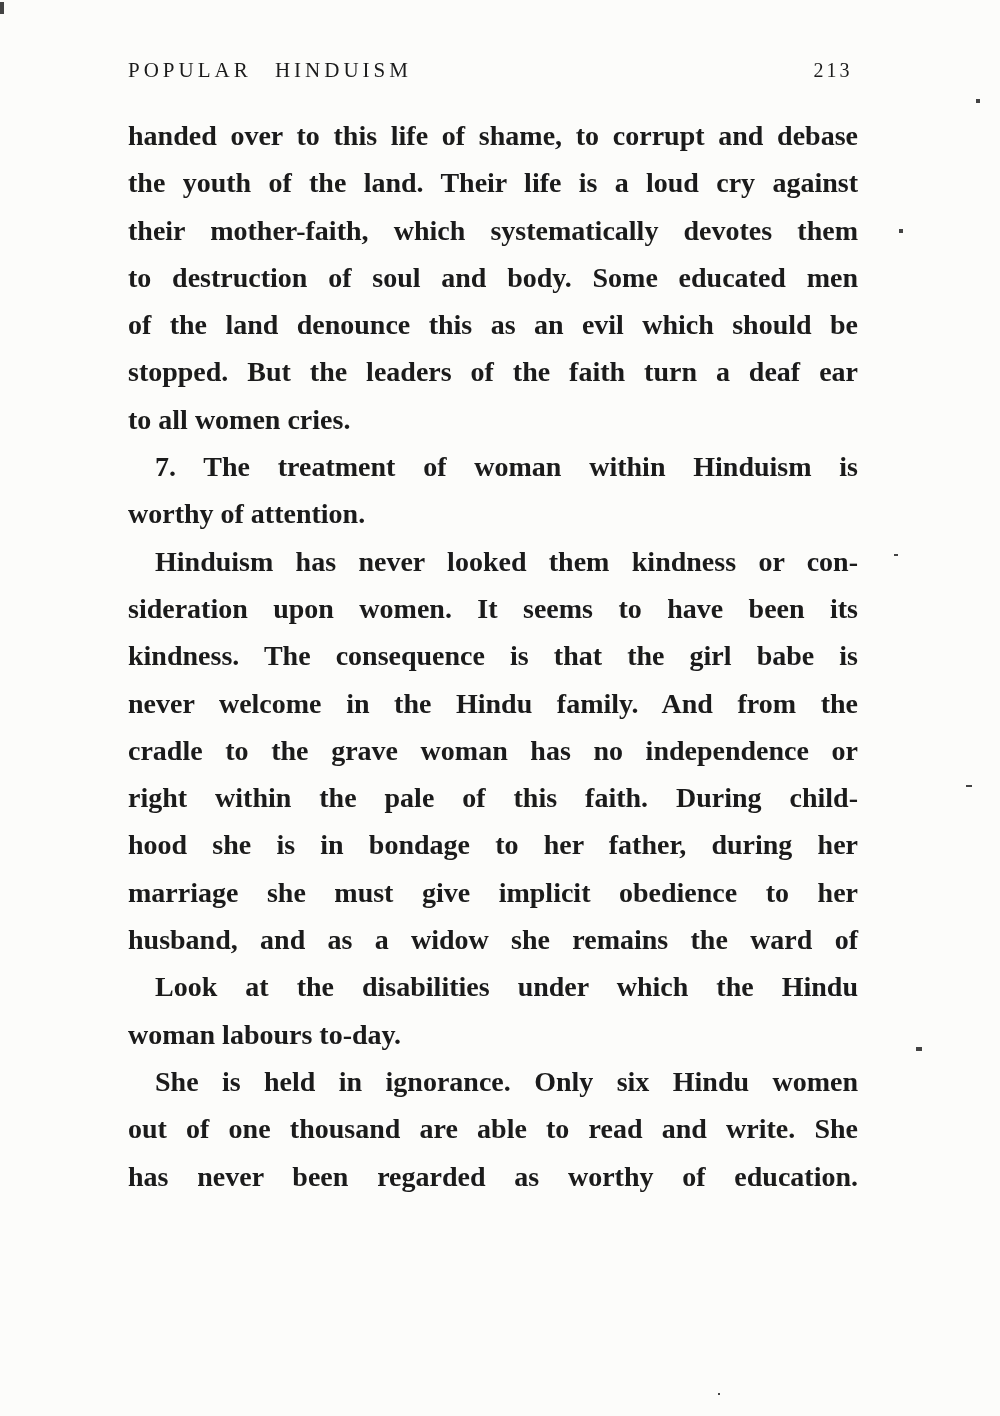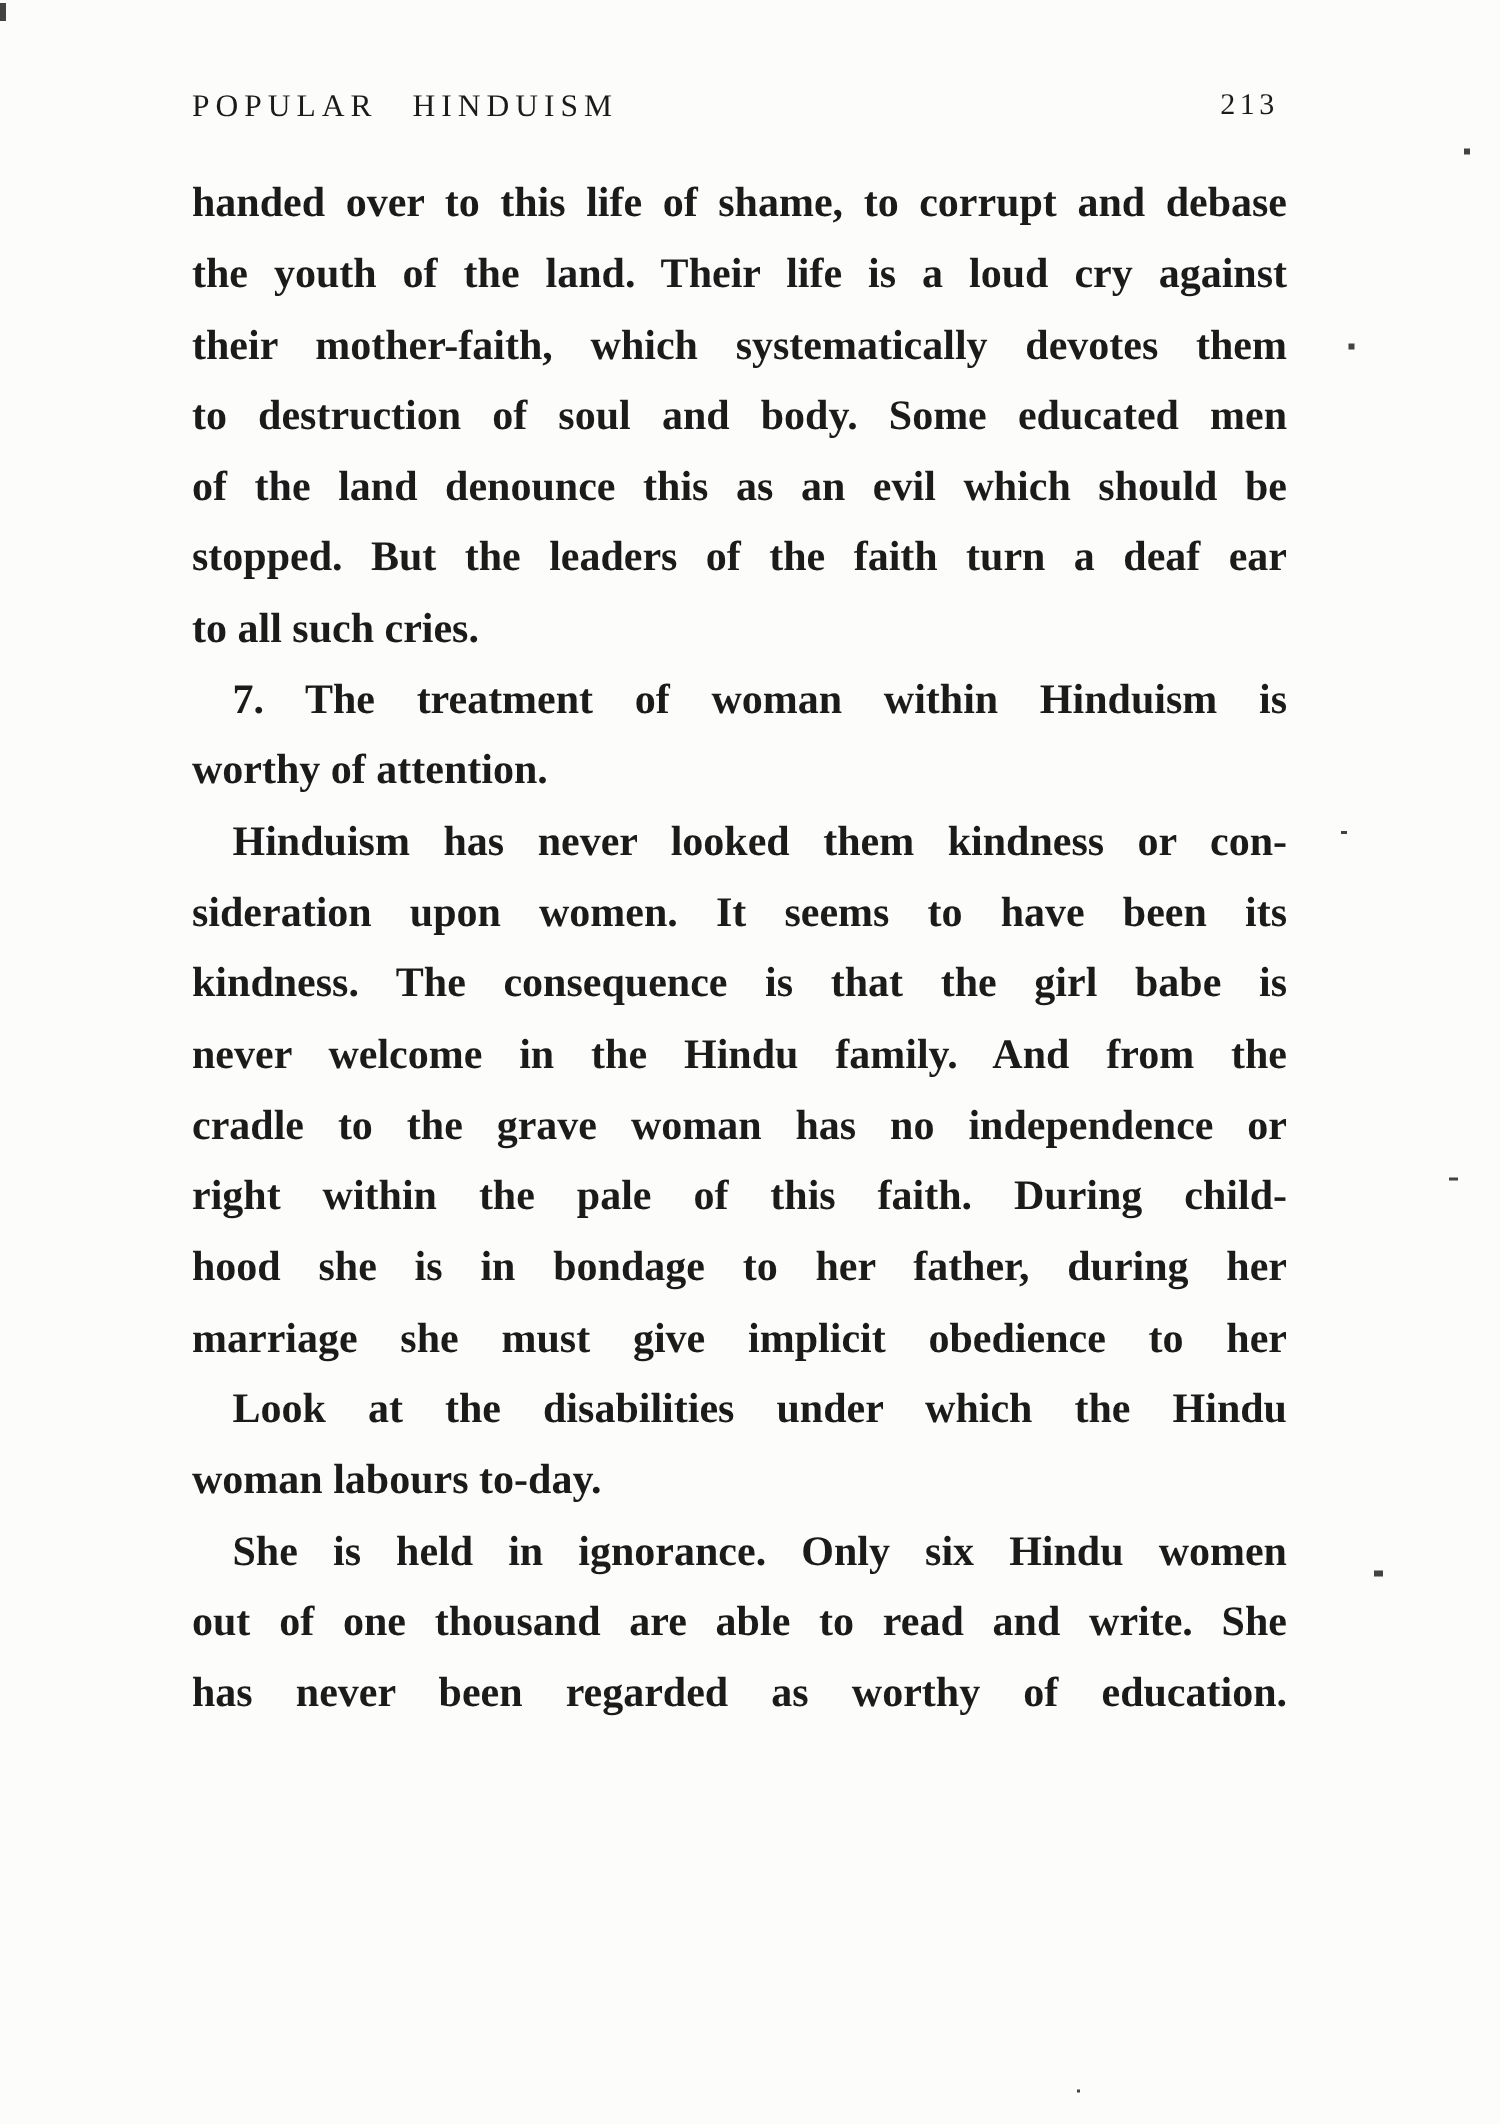--- a/index.html
+++ b/index.html
@@ -63,37 +63,38 @@
 
   <div class="body-text">
 
     <div class="para">
       <div class="ln">handed over to this life of shame, to corrupt and debase</div>
       <div class="ln">the youth of the land. Their life is a loud cry against</div>
       <div class="ln">their mother-faith, which systematically devotes them</div>
       <div class="ln">to destruction of soul and body. Some educated men</div>
       <div class="ln">of the land denounce this as an evil which should be</div>
       <div class="ln">stopped. But the leaders of the faith turn a deaf ear</div>
-      <div class="ln last">to all such cries.</div>
+      <div class="ln last">to all women cries.</div>
     </div>
 
     <div class="para">
       <div class="ln indent">7. The treatment of woman within Hinduism is</div>
       <div class="ln last">worthy of attention.</div>
     </div>
 
     <div class="para">
       <div class="ln indent">Hinduism has never looked them kindness or con-</div>
       <div class="ln">sideration upon women. It seems to have been its</div>
       <div class="ln">kindness. The consequence is that the girl babe is</div>
       <div class="ln">never welcome in the Hindu family. And from the</div>
       <div class="ln">cradle to the grave woman has no independence or</div>
       <div class="ln">right within the pale of this faith. During child-</div>
       <div class="ln">hood she is in bondage to her father, during her</div>
       <div class="ln">marriage she must give implicit obedience to her</div>
+      <div class="ln">husband, and as a widow she remains the ward of</div>
     </div>
 
     <div class="para">
       <div class="ln indent">Look at the disabilities under which the Hindu</div>
       <div class="ln last">woman labours to-day.</div>
     </div>
 
     <div class="para">
       <div class="ln indent">She is held in ignorance. Only six Hindu women</div>
       <div class="ln">out of one thousand are able to read and write. She</div>

